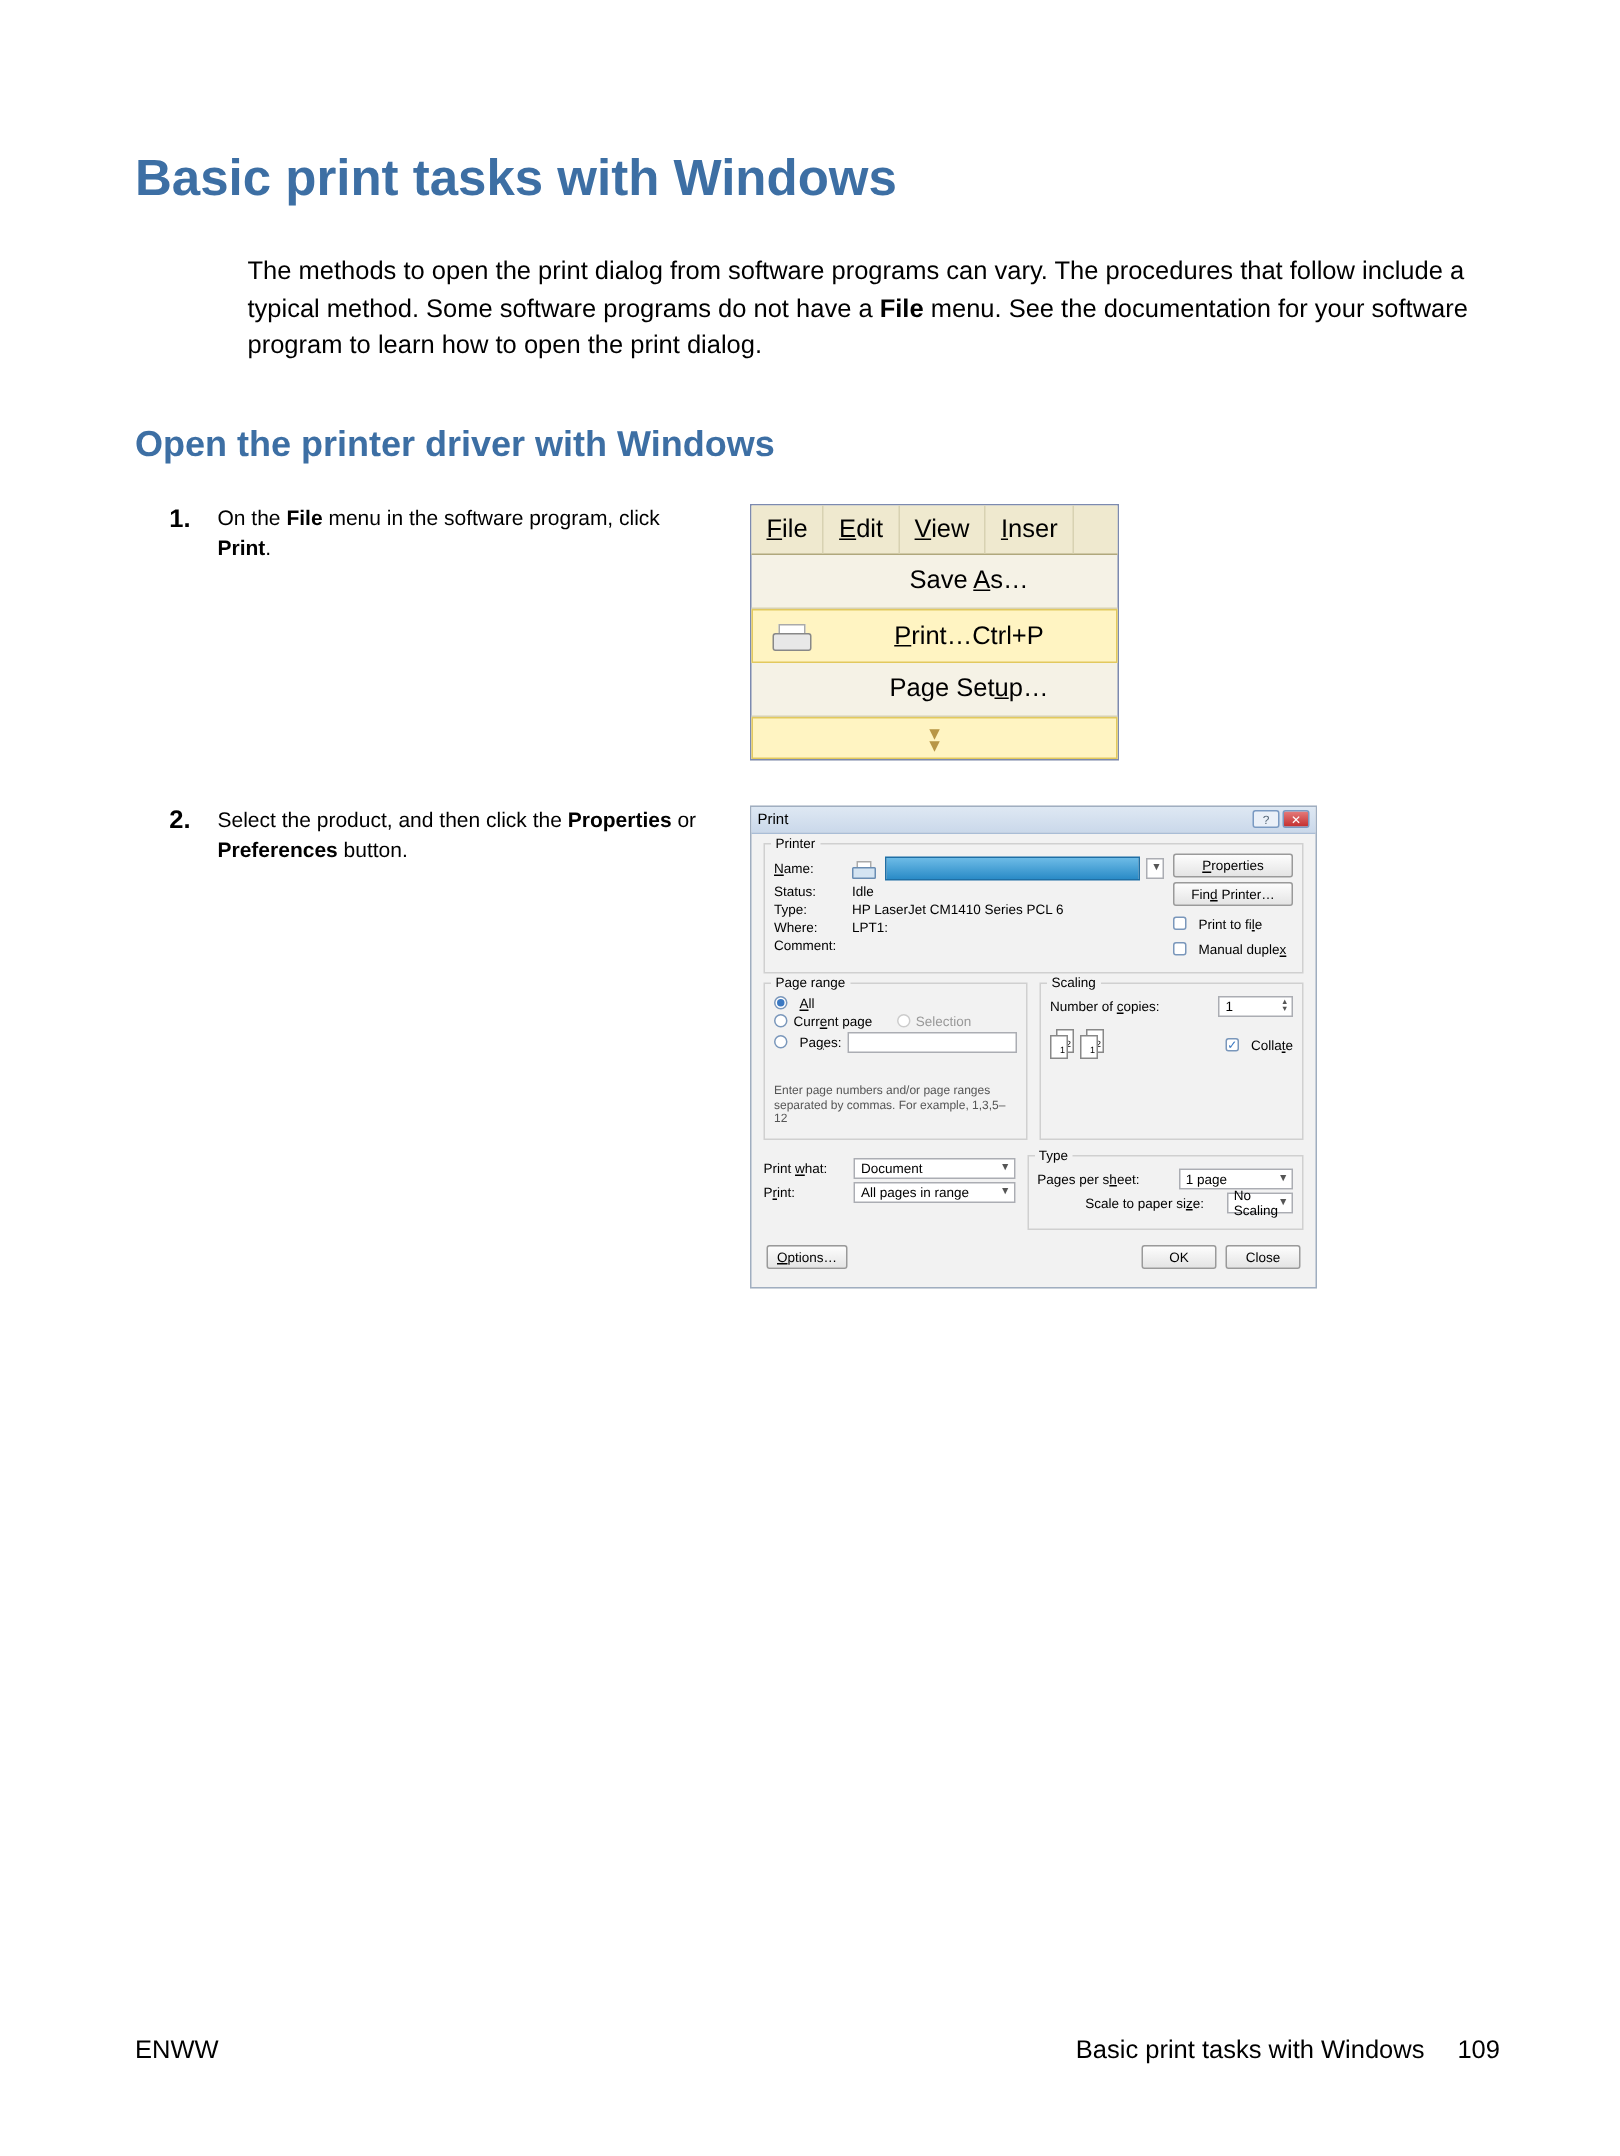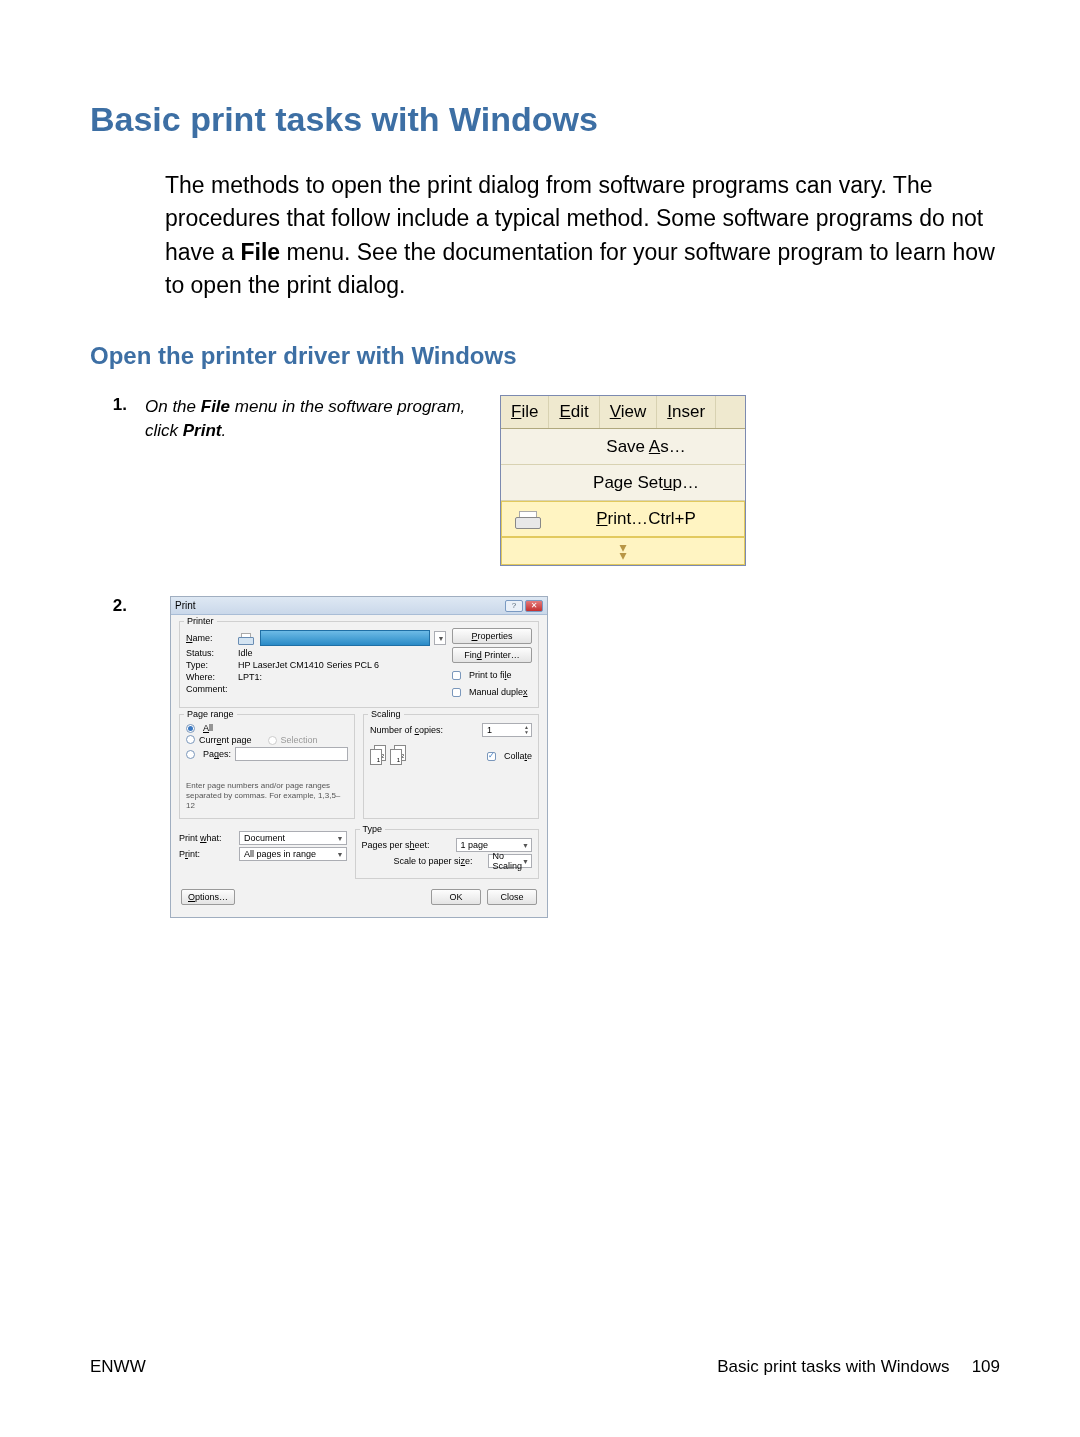--- a/index.html
+++ b/index.html
@@ -12,21 +12,21 @@
     padding: 100px 80px 60px 90px;
   }
   .h1 {
     color: #3d6fa4;
     font-size: 34px;
     font-weight: bold;
     margin-bottom: 30px;
   }
   .intro {
     margin-left: 75px;
-    font-size: 23px;
+    font-size: 17px;
     line-height: 1.45;
     color: #000;
     max-width: 870px;
   }
   .intro .bold { font-weight: bold; }
   .h2 {
     color: #3d6fa4;
     font-size: 24px;
     font-weight: bold;
     margin-top: 40px;
@@ -39,23 +39,22 @@
   }
   .step-num {
     width: 55px;
     font-weight: bold;
     font-size: 17px;
     text-align: right;
     padding-right: 18px;
   }
   .step-text {
     flex: 0 0 330px;
-    font-size: 17px;
+    font-size: 14px;
     line-height: 1.4;
-    font-style: italic;
   }
   .step-text .bold { font-weight: bold; }
   .step-image { flex: 1; margin-left: 25px; display:flex; justify-content:flex-start; }
 
   
   .filemenu {
     border: 1px solid #7c8ab0;
     background: #f5f2e6;
     width: 246px;
     font-family: "Segoe UI", Tahoma, sans-serif;
@@ -252,44 +251,47 @@
         <div><span class="u">E</span>dit</div>
         <div><span class="u">V</span>iew</div>
         <div><span class="u">I</span>nser</div>
       </div>
       <div class="row">
         <div class="icon-col"></div>
         <div class="txt-col">
             <span>Save <span class="u">A</span>s…</span>
           </div>
       </div>
+      <div class="row selected">
+        <div class="icon-col">
+            <span class="printer-icon"></span>
+          </div>
+        <div class="txt-col">
+          <span><span class="u">P</span>rint…</span>
+          <span>Ctrl+P</span>
+        </div>
+      </div>
       <div class="row">
         <div class="icon-col"></div>
         <div class="txt-col">
             <span>Page Set<span class="u">u</span>p…</span>
           </div>
       </div>
-      <div class="row selected">
-        <div class="icon-col">
-            <span class="printer-icon"></span>
-          </div>
-        <div class="txt-col">
-          <span><span class="u">P</span>rint…</span>
-          <span>Ctrl+P</span>
-        </div>
-      </div>
       <div class="expand-row">
         <span class="chev-dbl">▾<br>▾</span>
       </div>
     </div>
   </div>
 </div>
 
 <div class="step-row">
   <div class="step-num">2.</div>
+  <div class="step-text">
+    <span>Select the product, and then click the </span><span class="bold">Properties</span><span> or </span><span class="bold">Preferences</span><span> button.</span>
+  </div>
   <div class="step-image">
 
     <div class="printdlg">
       <div class="titlebar">
         <span>Print</span>
         <div class="winbtns">
           <div class="winbtn help">?</div>
           <div class="winbtn close">✕</div>
         </div>
       </div>

